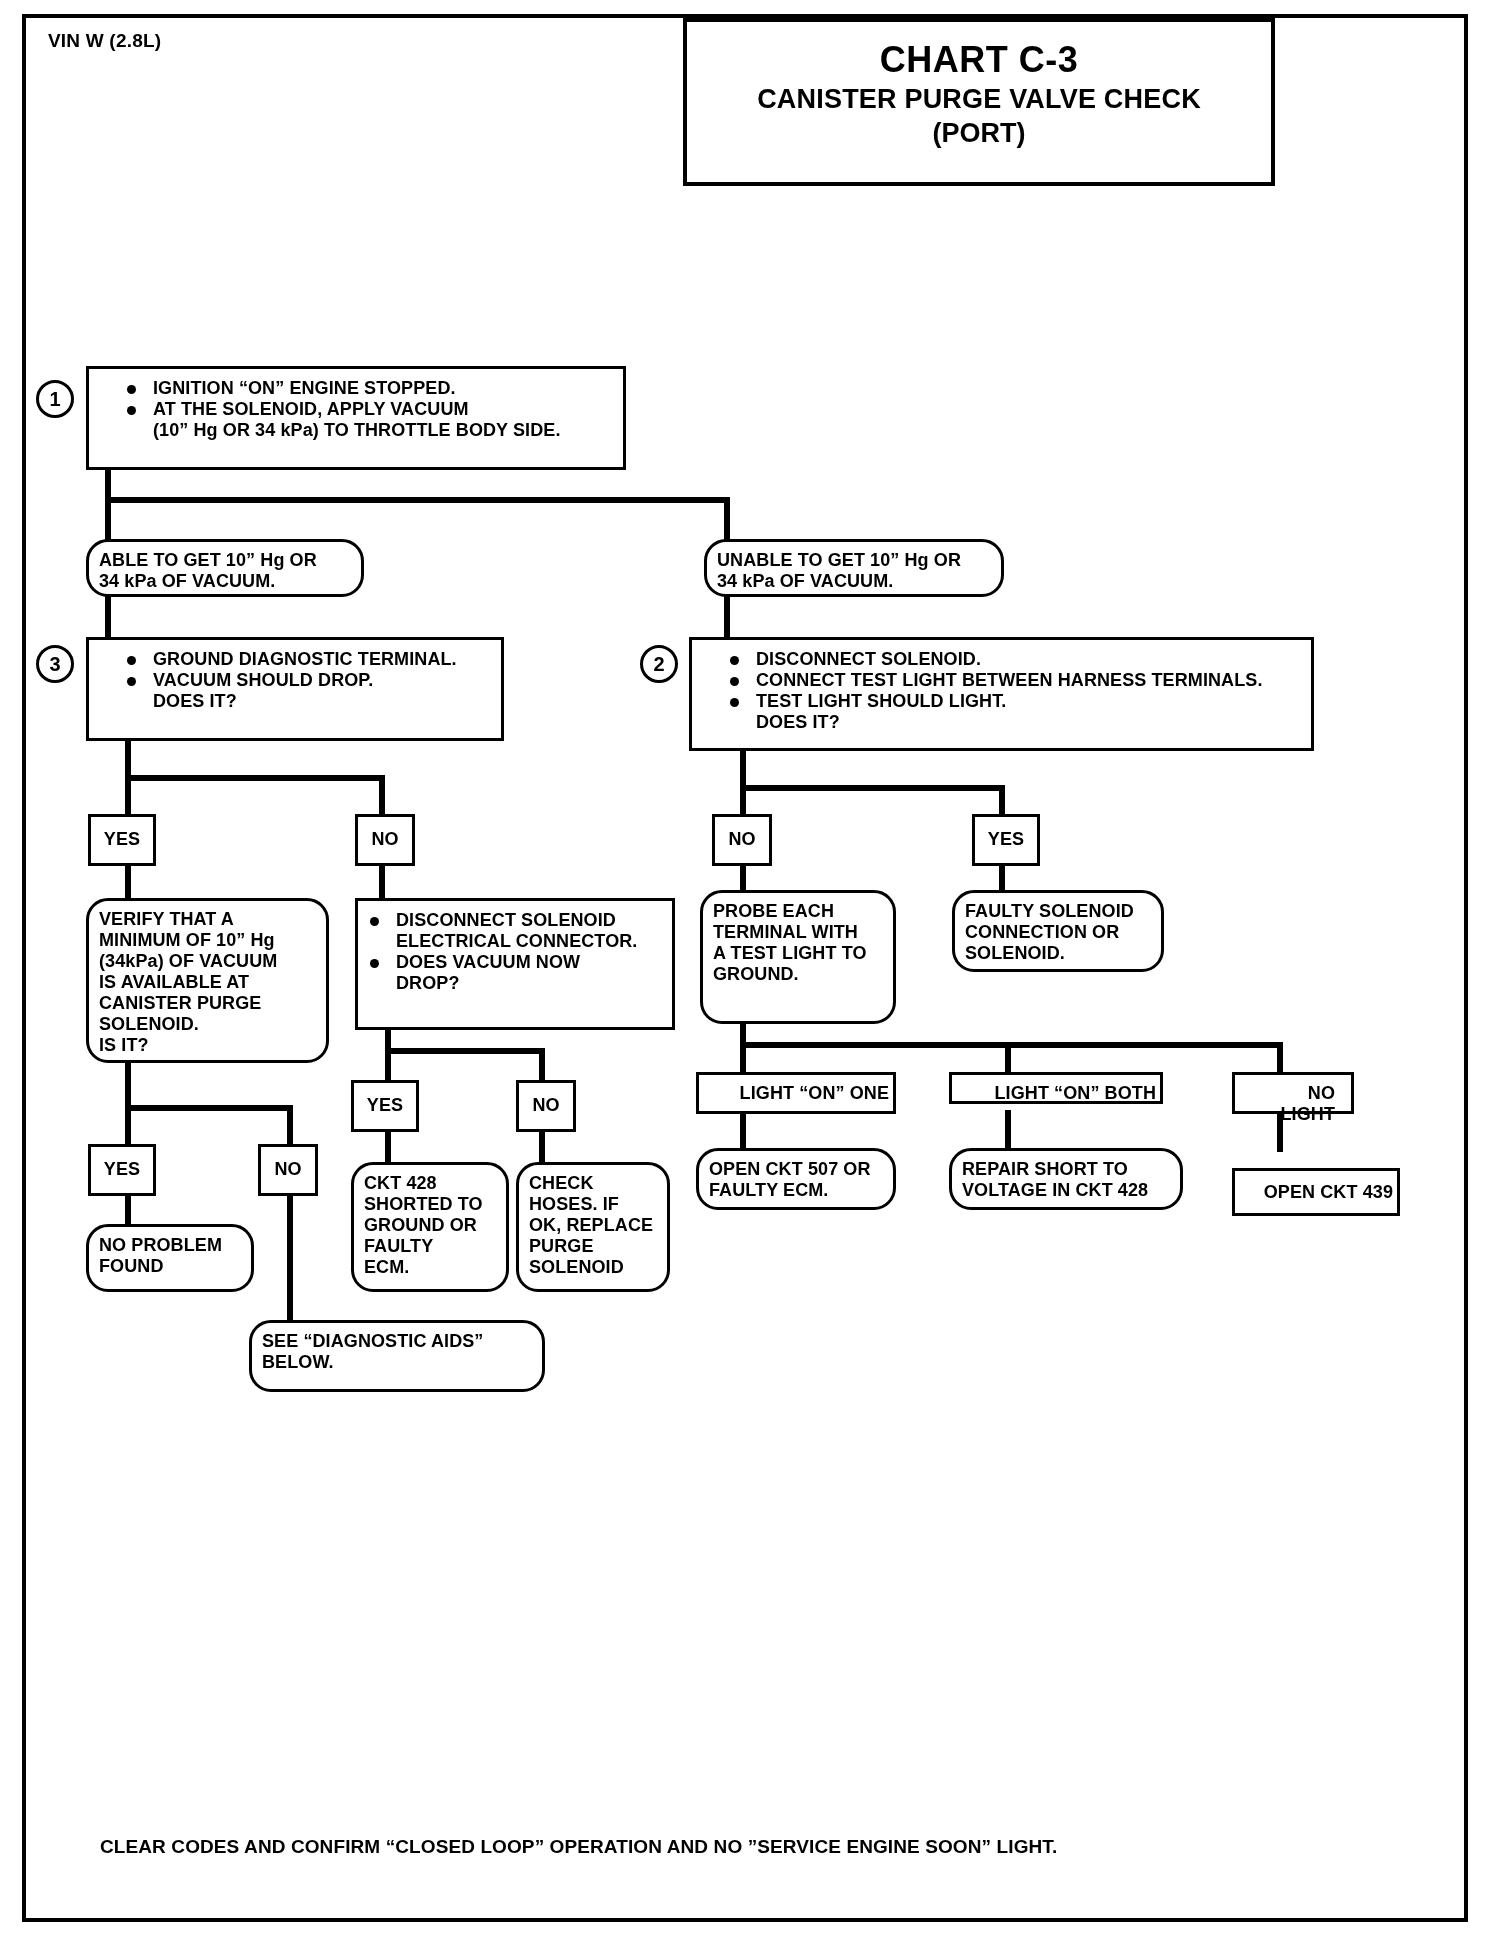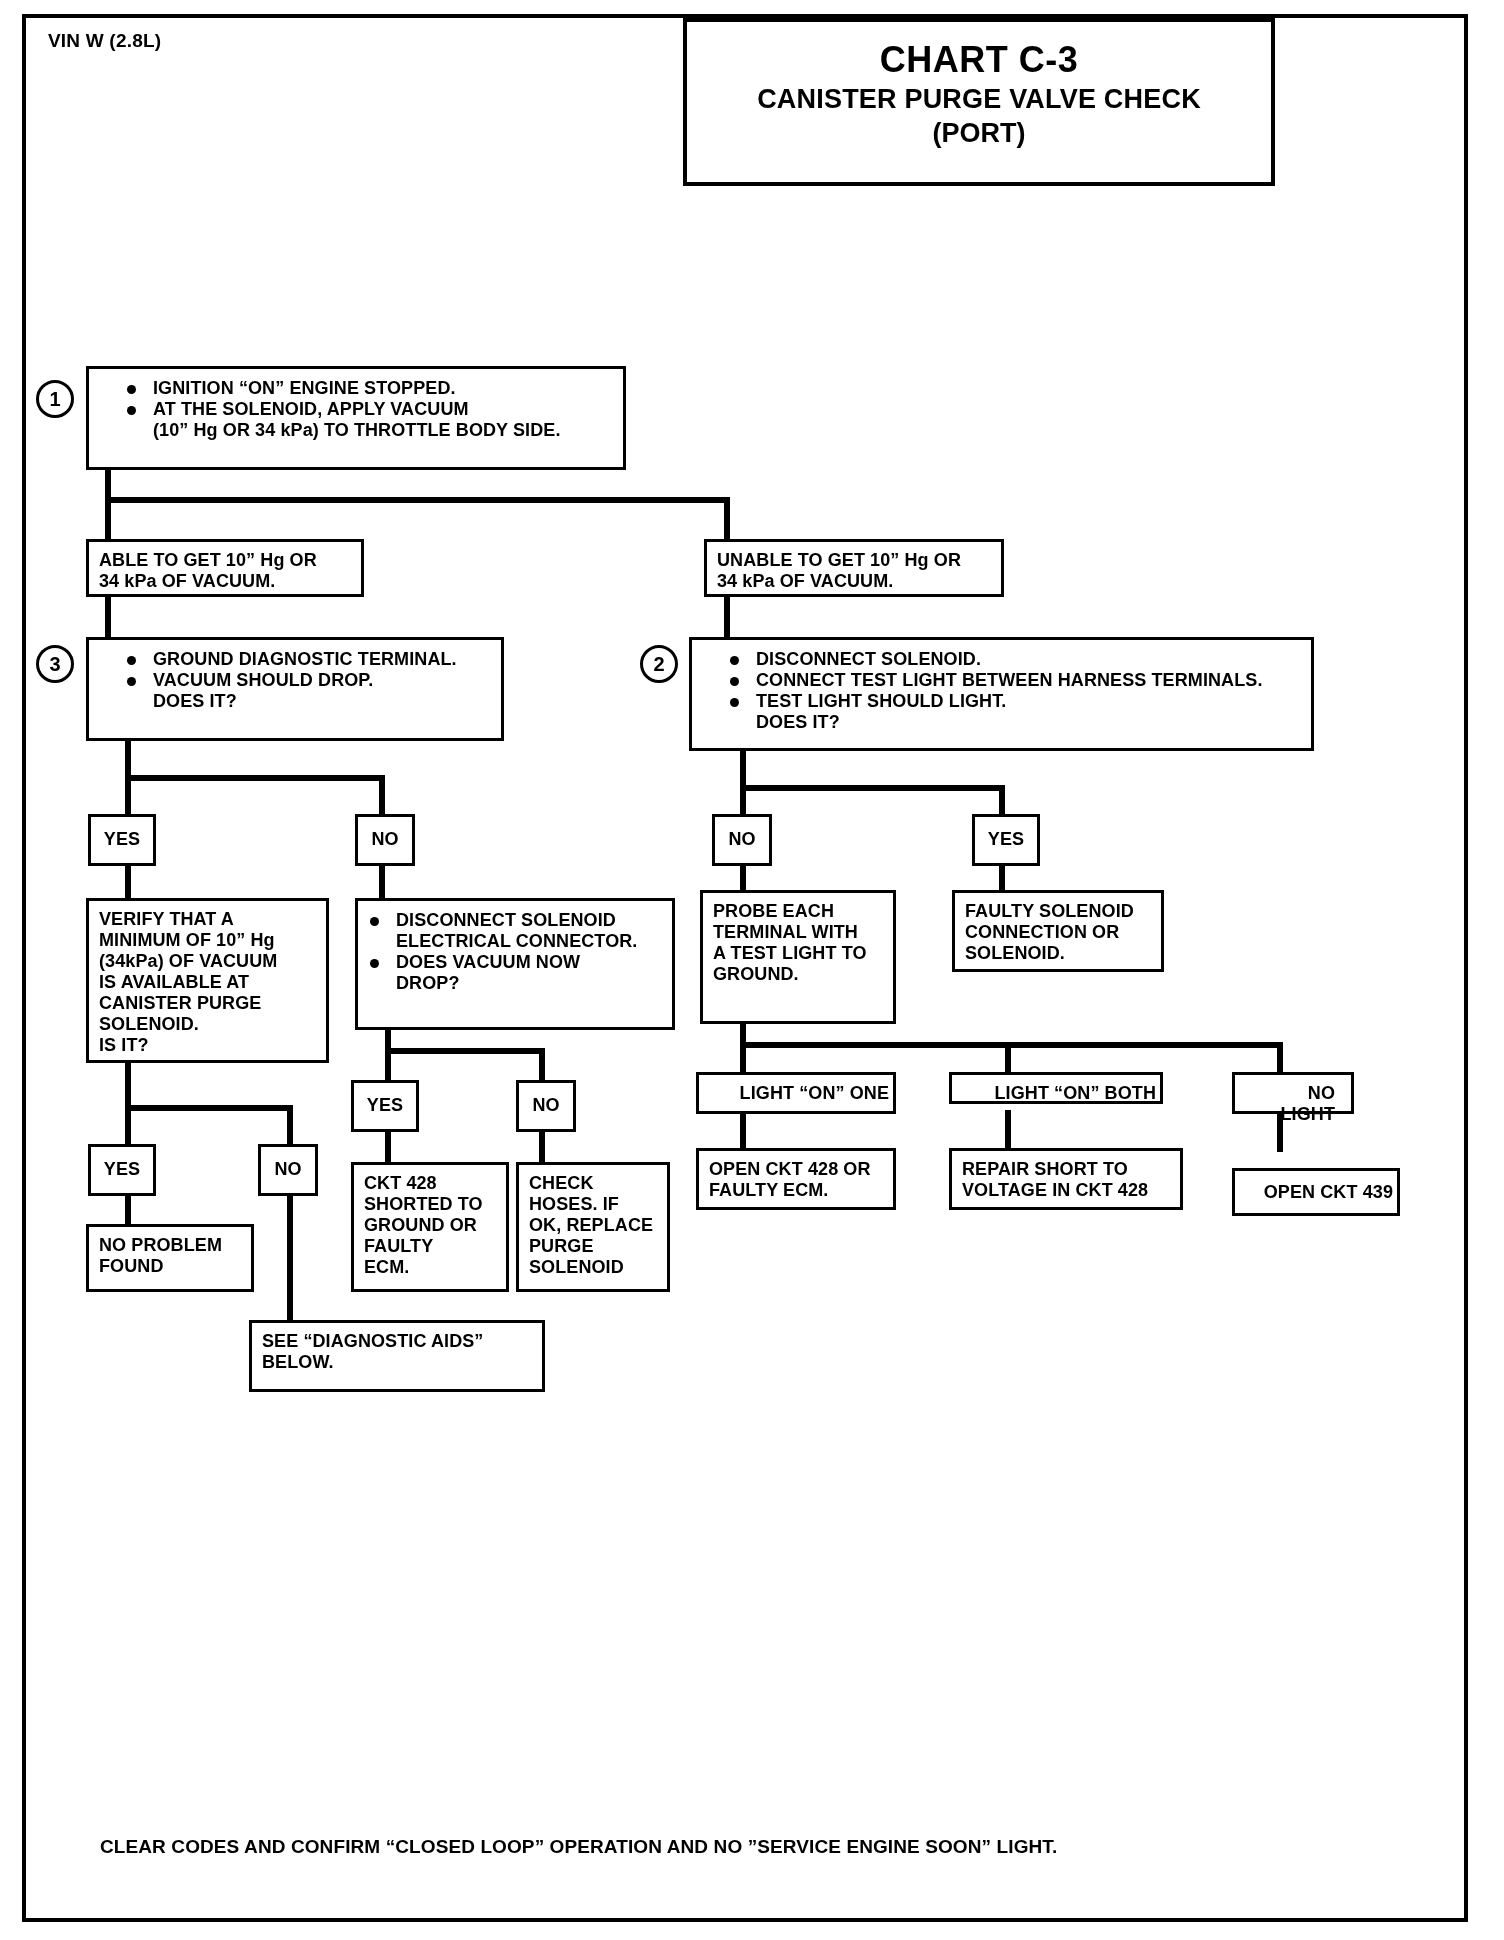--- a/index.html
+++ b/index.html
@@ -108,20 +108,21 @@
     width: 9px;
     height: 9px;
     background: #000;
     border-radius: 50%;
   }
 
   
   .plain {
     font-size: 18px;
     padding: 8px 7px 6px 10px;
+    border-radius: 22px;
   }
   .plain-c {
     font-size: 18px;
     padding: 8px 7px 6px 10px;
     text-align: right;
   }
   .small-lbl {
     font-size: 18px;
     display: flex;
     align-items: center;
@@ -320,21 +321,21 @@
 
   <div class="fbox plain" style="left:516px; top:1162px; width:154px; height:130px;">
     <span class="txt">CHECK
 HOSES.  IF
 OK, REPLACE
 PURGE
 SOLENOID</span>
   </div>
 
   <div class="fbox plain" style="left:696px; top:1148px; width:200px; height:62px;">
-    <span class="txt">OPEN CKT 428 OR
+    <span class="txt">OPEN CKT 507 OR
 FAULTY ECM.</span>
   </div>
 
   <div class="fbox plain" style="left:949px; top:1148px; width:234px; height:62px;">
     <span class="txt">REPAIR SHORT TO
 VOLTAGE IN CKT 428</span>
   </div>
 
   <div class="fbox plain-c" style="left:1232px; top:1168px; width:168px; height:48px; padding:11px 4px;">OPEN CKT 439</div>
 

